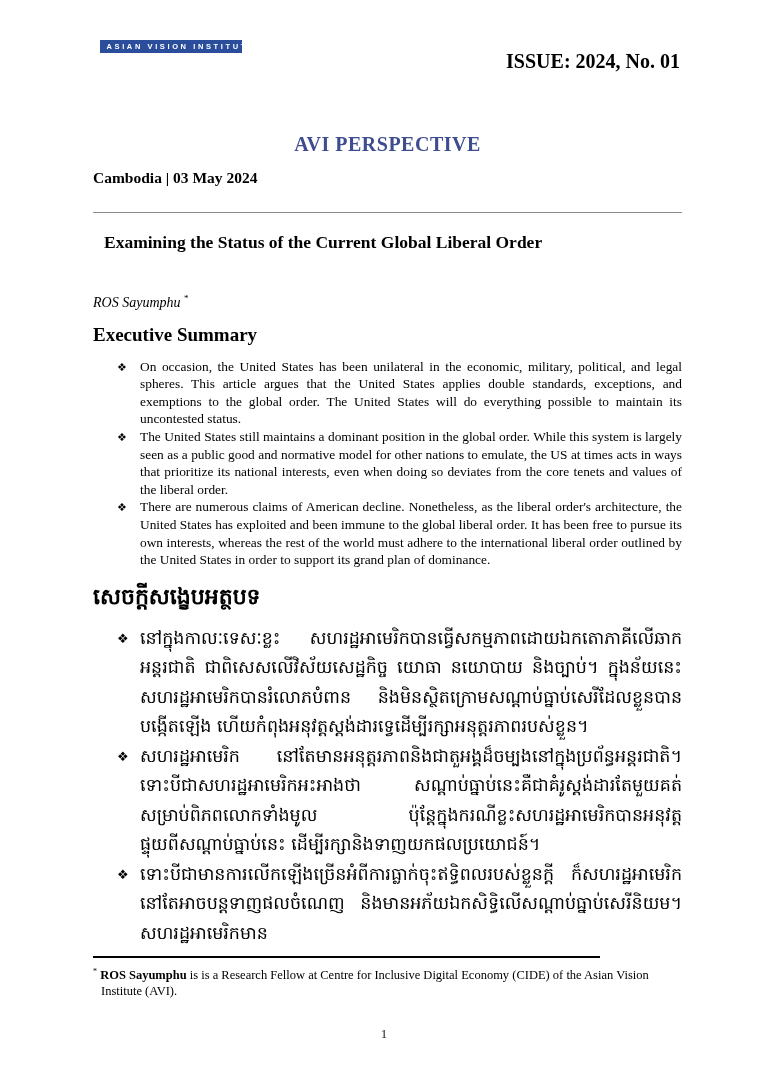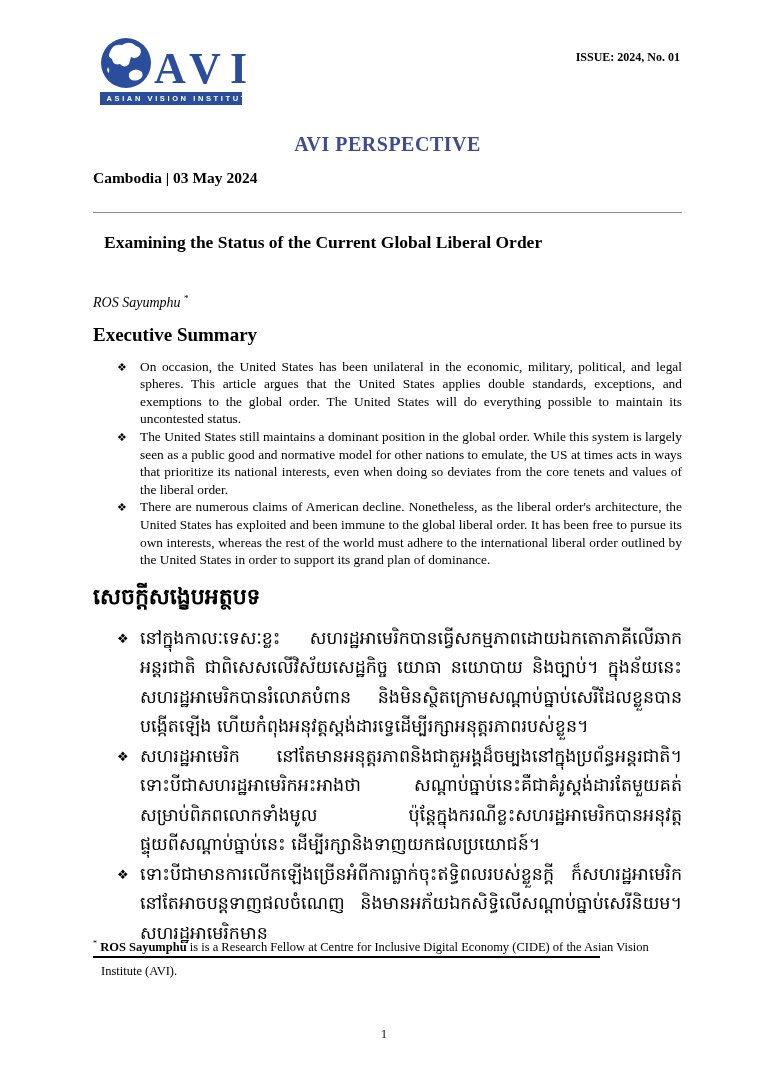--- a/index.html
+++ b/index.html
@@ -16,21 +16,21 @@
     letter-spacing:9px;margin-left:2px;
   }
   .logo-bar{
     margin-top:3px;background:#2b4e9c;color:#fff;height:13px;
     font-family:"Liberation Sans","DejaVu Sans",sans-serif;
     font-size:7.5px;font-weight:bold;letter-spacing:2.6px;
     display:flex;align-items:center;justify-content:center;white-space:nowrap;padding-left:20px;
   }
   .issue{
     position:absolute;top:50px;right:88px;
-    font-weight:bold;font-size:12px;white-space:nowrap;
+    font-weight:bold;font-size:20px;white-space:nowrap;
   }
   
   .content{position:absolute;left:93px;top:0;width:589px;}
   .masthead{
     margin:134px 0 0 0;font-weight:bold;font-size:20px;line-height:1.05;
     color:#3e4c90;letter-spacing:.5px;text-align:center;
   }
   .dateline{margin-top:14px;font-weight:bold;font-size:15.5px;}
   .rule{border:none;border-top:1px solid #8a8a8a;margin:25px 0 0 0;}
   .article-title{margin:19px 0 0 11px;font-weight:bold;font-size:17.5px;line-height:1.2;}
@@ -49,45 +49,36 @@
     font-family:"DejaVu Sans",sans-serif;
   }
   ul.km{
     margin-top:14px;font-size:17.5px;line-height:29.5px;
     font-family:"DejaVu Sans",sans-serif;
   }
   ul.km .marker{font-size:13px;font-family:"Liberation Serif",serif;}
   
   .footnote-rule{position:absolute;left:93px;top:956px;width:507px;height:2px;background:#000;}
   .footnote{
-    position:absolute;left:93px;top:932px;width:589px;
-    font-size:12.5px;line-height:24px;padding-left:8px;text-indent:-8px;
+    position:absolute;left:93px;top:964px;width:589px;
+    font-size:12.5px;line-height:16px;padding-left:8px;text-indent:-8px;
   }
   .footnote sup{font-size:8px;}
   .footnote strong{font-weight:bold;}
   .page-number{
     position:absolute;left:0;top:1026px;width:768px;
     text-align:center;font-size:13px;color:#222;
   }
 </style>
 </head>
 <body>
 
 <div class="page">
 
   <div class="logo">
-    <div class="logo-top">
-      <svg class="logo-globe" width="52" height="52" viewBox="0 0 52 52" aria-hidden="true">
-        <circle cx="26" cy="26" r="25" fill="#2b4e9c"></circle>
-        <path d="M10,15 Q13,6 22,8 Q30,3 36,9 Q43,11 40,18 Q36,23 31,20 L29,27 Q25,32 20,27 Q13,29 12,22 Q7,20 10,15 Z" fill="#ffffff"></path>
-        <path d="M30,35 Q36,30 42,35 Q44,41 38,43 Q31,45 29,40 Q28,37 30,35 Z" fill="#ffffff"></path>
-        <path d="M8,30 Q10,33 9,36 Q6,34 8,30 Z" fill="#ffffff"></path>
-      </svg>
-      <span class="logo-acronym">AVI</span>
-    </div>
     <div class="logo-bar">ASIAN VISION INSTITUTE</div>
   </div>
 
   <div class="issue">ISSUE: 2024, No. 01</div>
 
   <main class="content">
 
     <h1 class="masthead">AVI PERSPECTIVE</h1>
 
     <div class="dateline">Cambodia | 03 May 2024</div>

